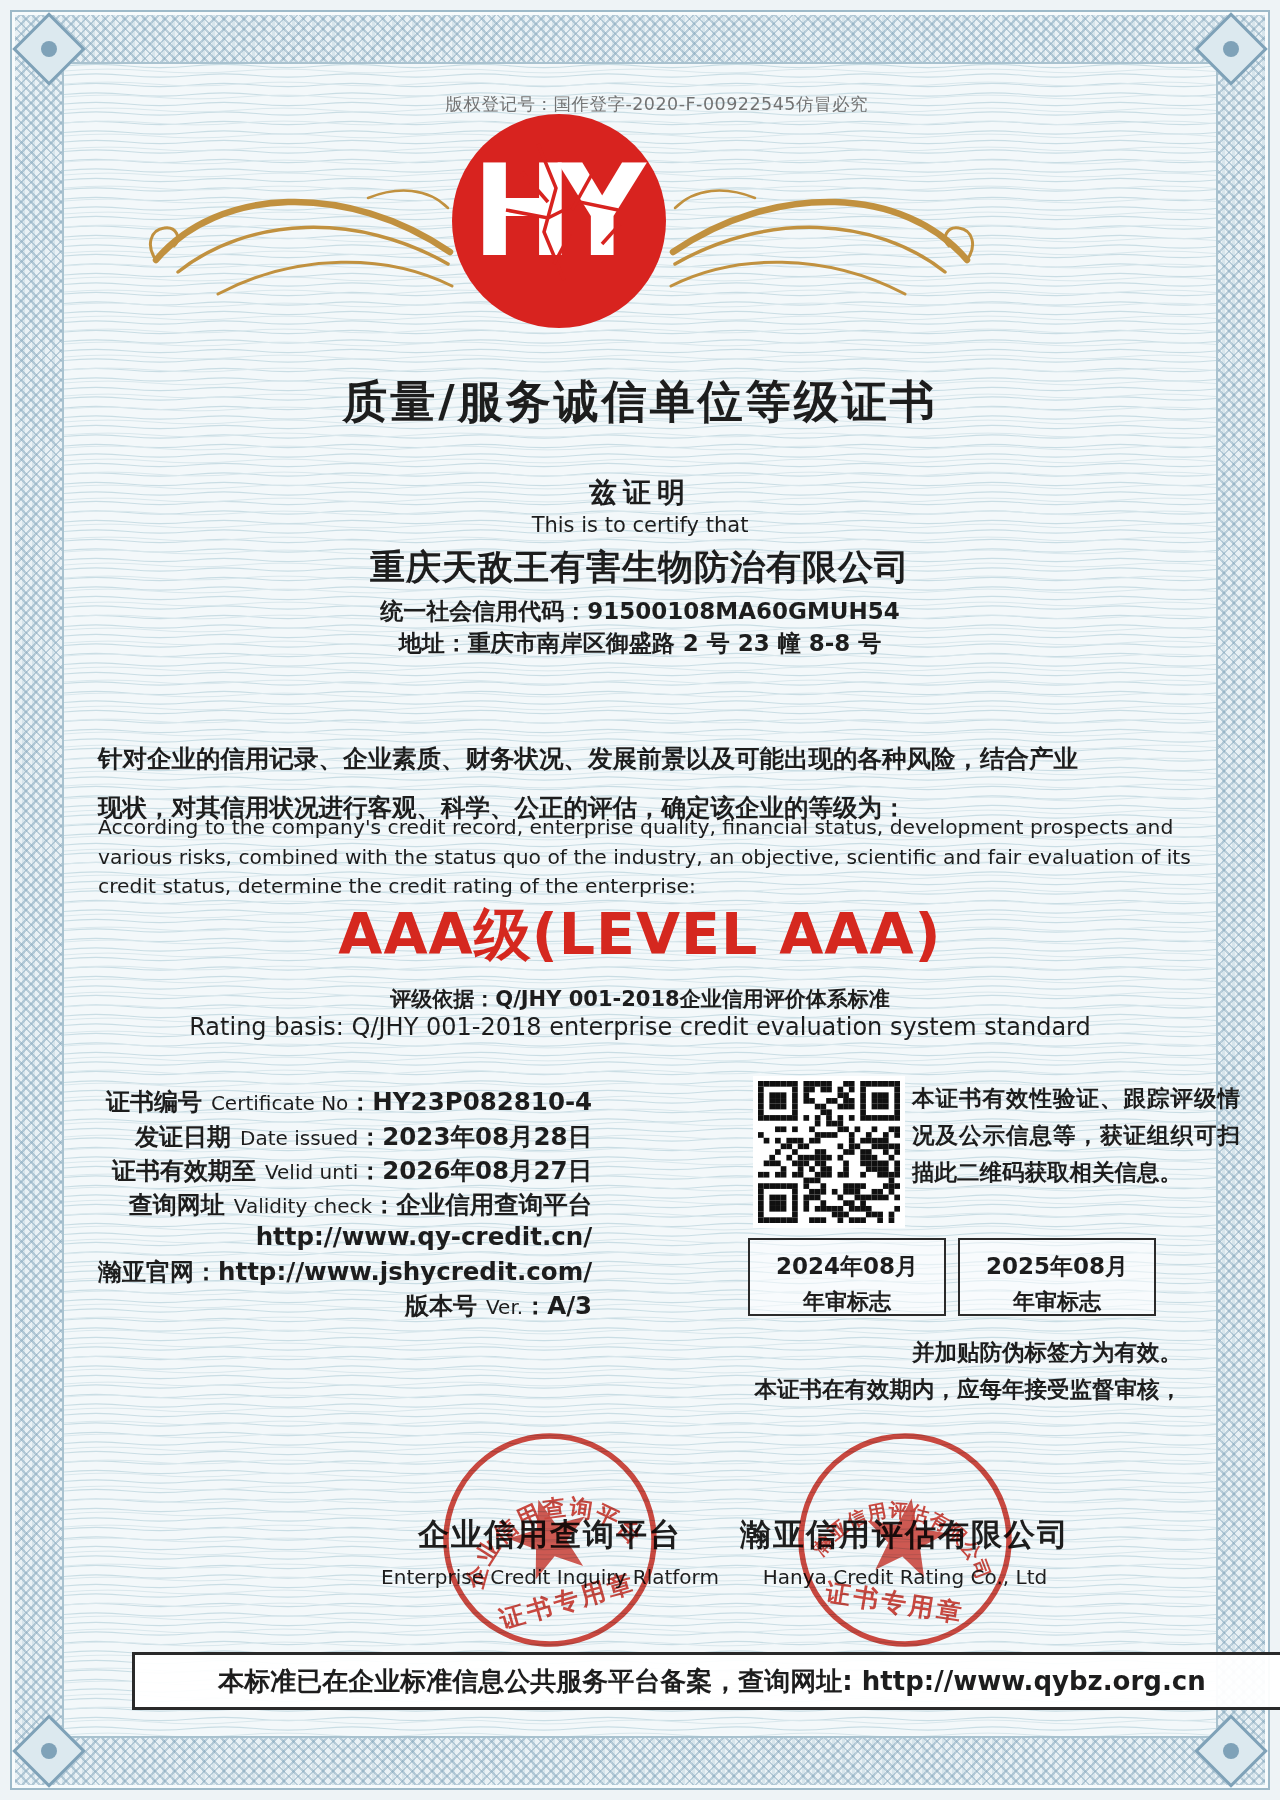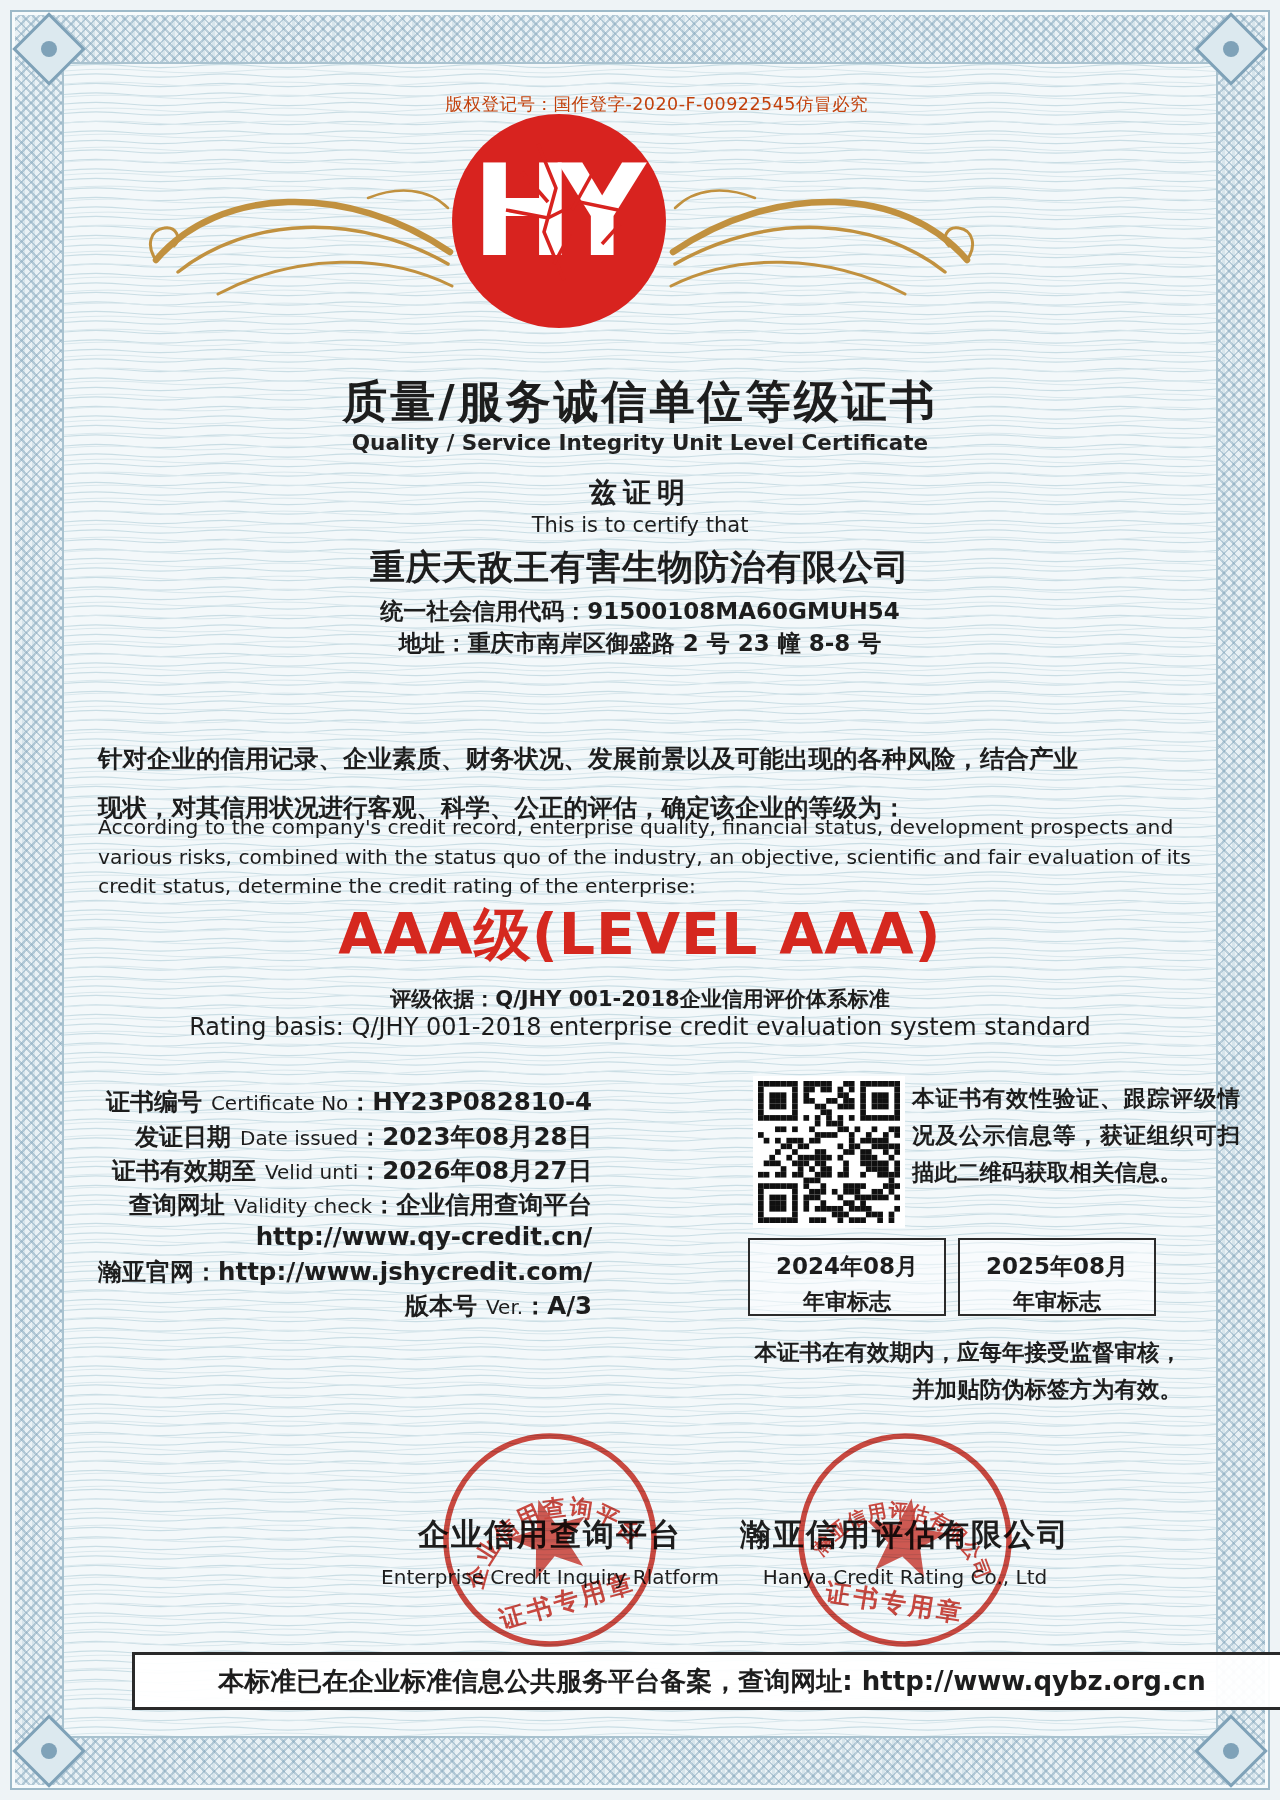--- a/index.html
+++ b/index.html
@@ -25,21 +25,21 @@
   }
   .corner{position:absolute;width:82px;height:82px;z-index:2;}
   .corner::before{content:"";position:absolute;inset:15px;background:#dce9ef;border:3px solid #7fa2b8;transform:rotate(45deg);}
   .corner::after{content:"";position:absolute;inset:33px;background:#7fa2b8;border-radius:50%;}
   .corner.tl{top:8px;left:8px}.corner.tr{top:8px;right:8px}
   .corner.bl{bottom:8px;left:8px}.corner.br{bottom:8px;right:8px}
 
   
   .ctext{position:absolute;left:0;width:1280px;text-align:center;z-index:3;}
 
-  .copyright{position:absolute;top:92px;right:412px;font-size:17.5px;color:#c2410c;letter-spacing:.5px;z-index:3;}
+  .copyright{position:absolute;top:92px;right:412px;font-size:17.5px;color:#737373;letter-spacing:.5px;z-index:3;}
 
   
   .logo{position:absolute;left:452px;top:114px;width:214px;height:214px;border-radius:50%;background:#d8231f;z-index:3;}
   .logo-text{position:absolute;left:0;top:38px;width:100%;text-align:center;font-size:120px;line-height:1;
     font-weight:900;color:#ffffff;letter-spacing:-14px;padding-right:14px;box-sizing:border-box;transform:scaleY(1.05);}
   .logo-cracks{position:absolute;inset:0;}
   .flourish{position:absolute;top:168px;z-index:2;}
   .flourish.left{left:148px;} .flourish.right{left:665px;}
 
   .title-zh{top:372px;font-size:45px;font-weight:800;letter-spacing:3px;}
@@ -440,21 +440,20 @@
         <path d="M54,96 L96,104 L128,88 L166,96"></path>
         <path d="M70,58 L96,88"></path>
         <path d="M118,120 L102,150"></path>
         <path d="M140,60 L120,96"></path>
         <path d="M150,130 L168,110"></path>
       </g>
     </svg>
   </div>
 
   <div class="ctext title-zh">质量/服务诚信单位等级证书</div>
-  <div class="ctext title-en">Quality / Service Integrity Unit Level Certificate</div>
   <div class="ctext certify-zh">兹证明</div>
   <div class="ctext company">重庆天敌王有害生物防治有限公司</div>
   <div class="ctext certify-en">This is to certify that</div>
   <div class="ctext code-line">统一社会信用代码：91500108MA60GMUH54</div>
   <div class="ctext addr-line">地址：重庆市南岸区御盛路 2 号 23 幢 8-8 号</div>
 
   <div class="intro-zh1">针对企业的信用记录、企业素质、财务状况、发展前景以及可能出现的各种风险，结合产业</div>
   <div class="intro-zh2">现状，对其信用状况进行客观、科学、公正的评估，确定该企业的等级为：</div>
   <div class="intro-en">According to the company's credit record, enterprise quality, financial status, development prospects and various risks, combined with the status quo of the industry, an objective, scientific and fair evaluation of its credit status, determine the credit rating of the enterprise:</div>
 
@@ -825,22 +824,22 @@
   <div class="badge badge1">
     <div class="badge-month">2024年08月</div>
     <div class="badge-label">年审标志</div>
   </div>
   <div class="badge badge2">
     <div class="badge-month">2025年08月</div>
     <div class="badge-label">年审标志</div>
   </div>
 
   <div class="supervision">
+    <div>并加贴防伪标签方为有效。</div>
     <div>本证书在有效期内，应每年接受监督审核，</div>
-    <div>并加贴防伪标签方为有效。</div>
   </div>
 
   <div class="sig sig1">
     <div class="sig-zh">企业信用查询平台</div>
     <div class="sig-en">Enterprise Credit Inquiry Rlatform</div>
   </div>
   <div class="sig sig2">
     <div class="sig-zh">瀚亚信用评估有限公司</div>
     <div class="sig-en">Hanya Credit Rating Co., Ltd</div>
   </div>

